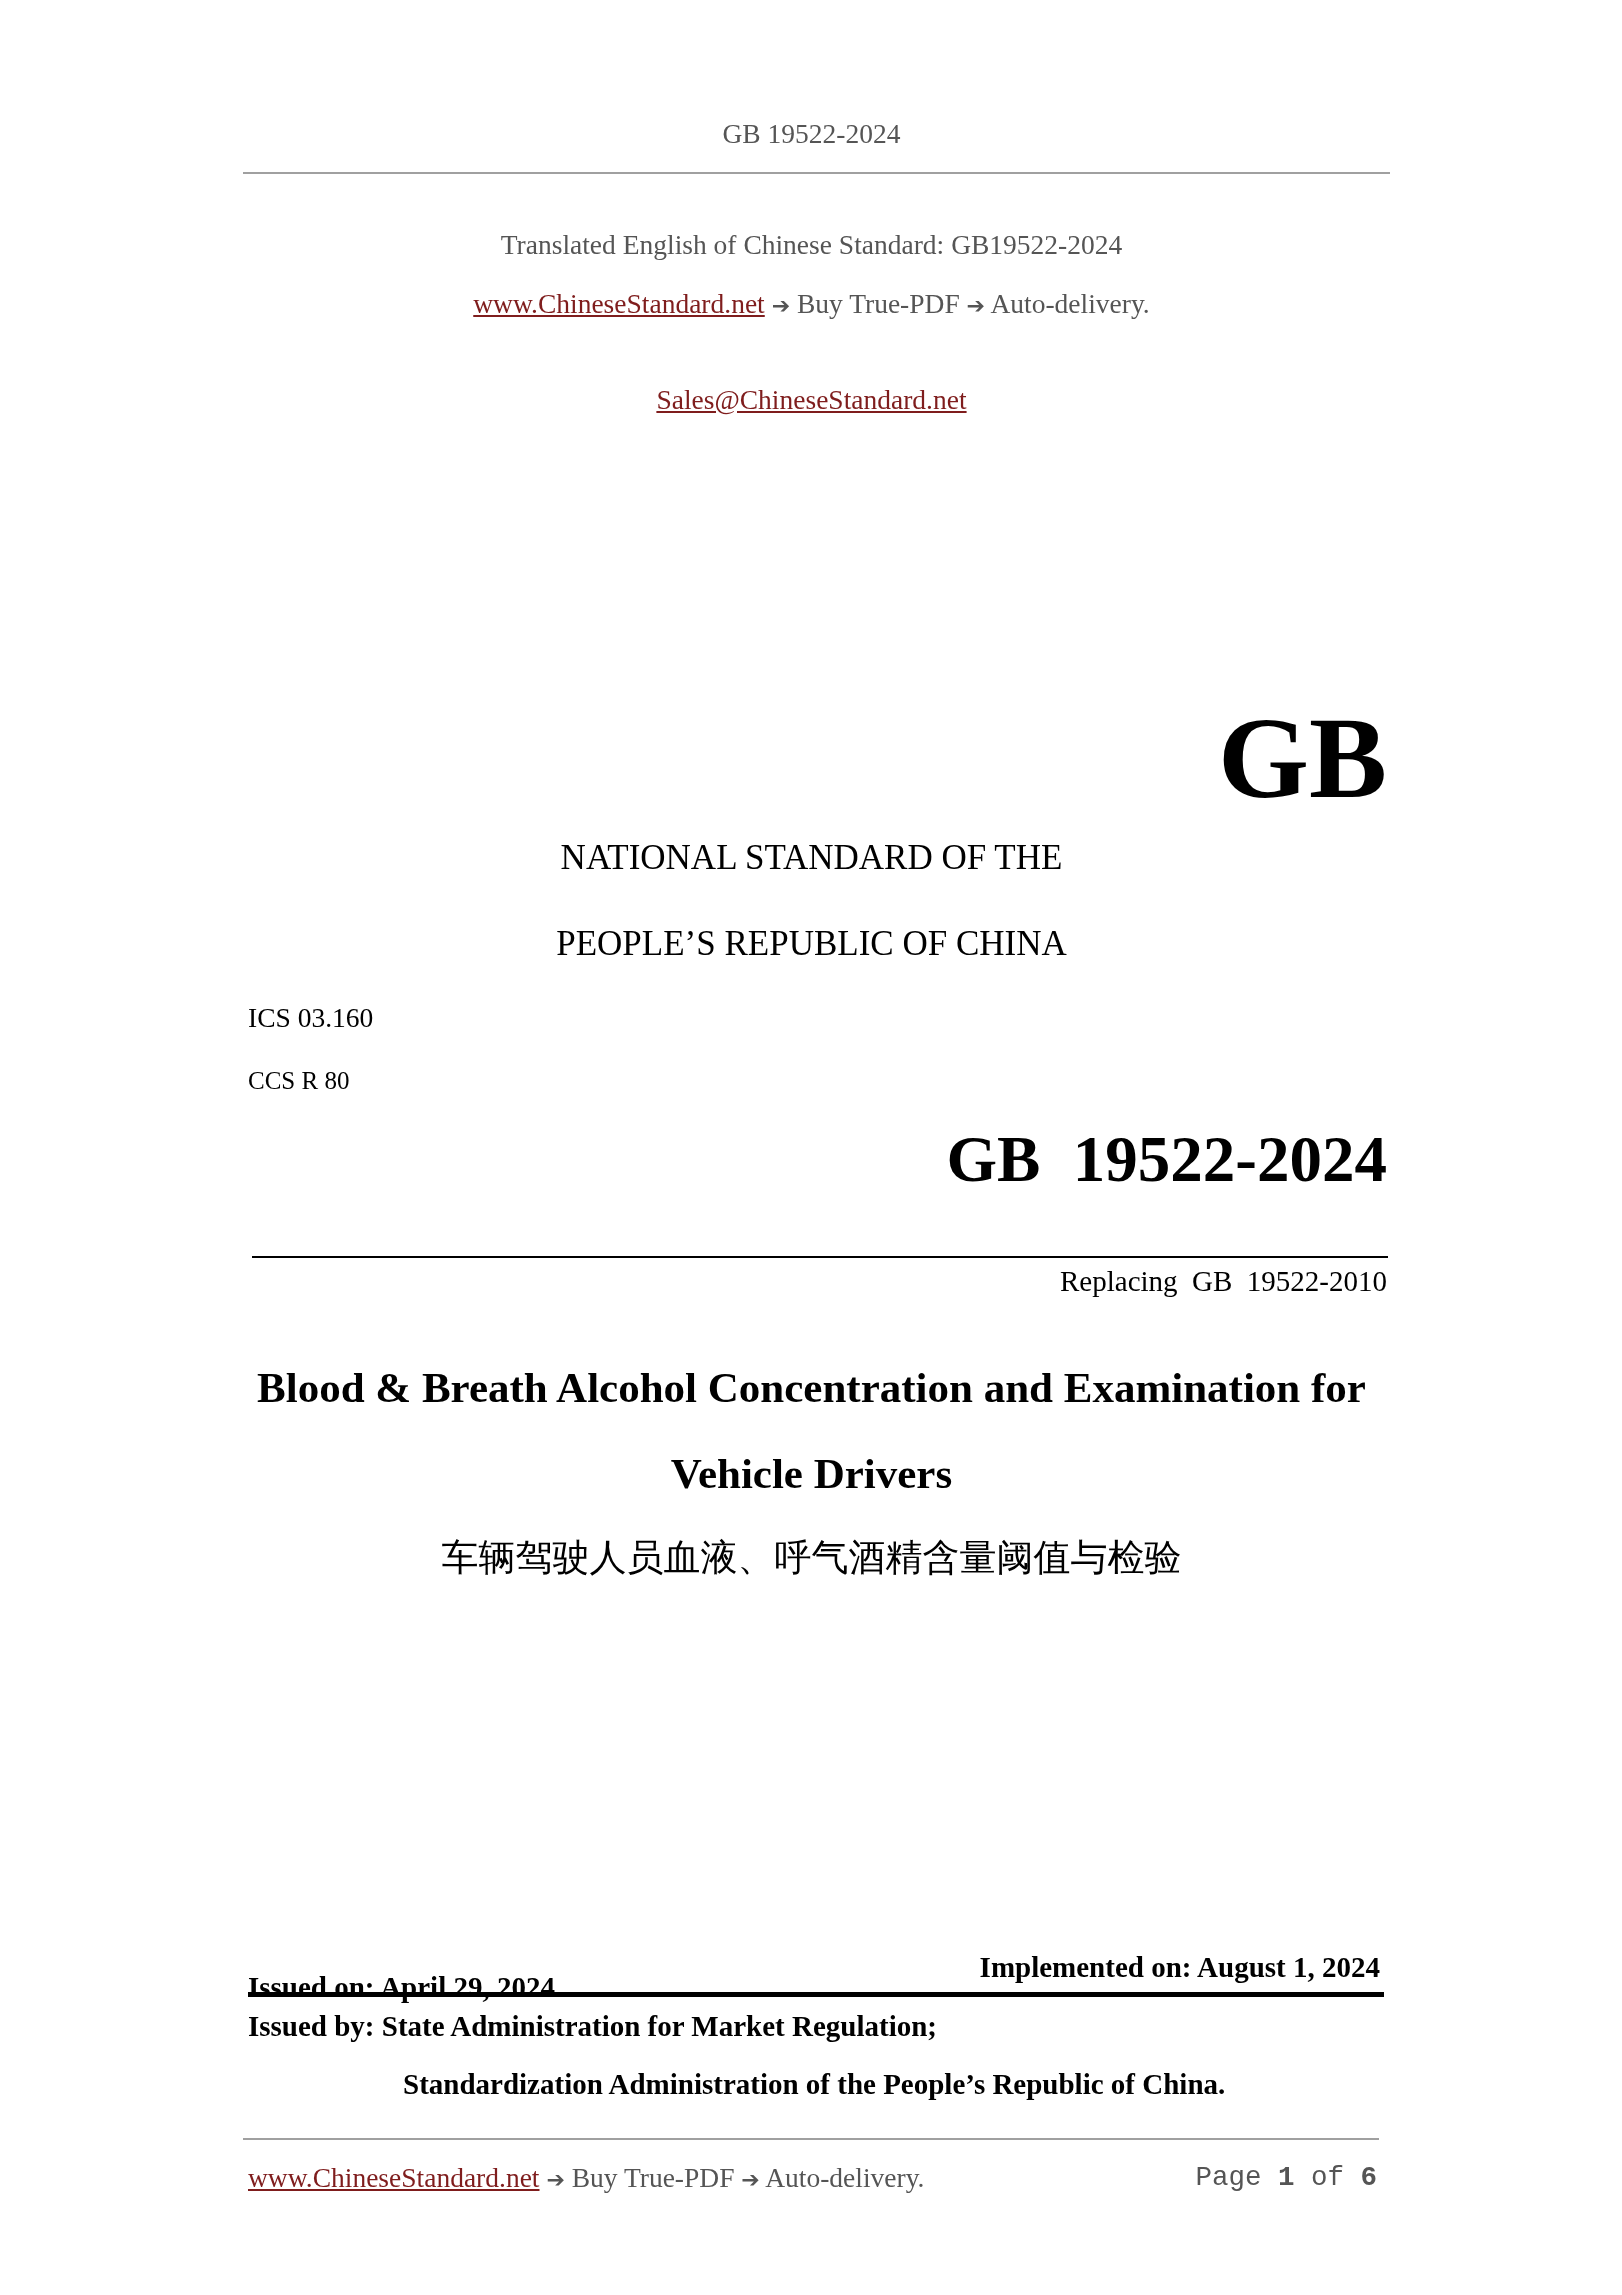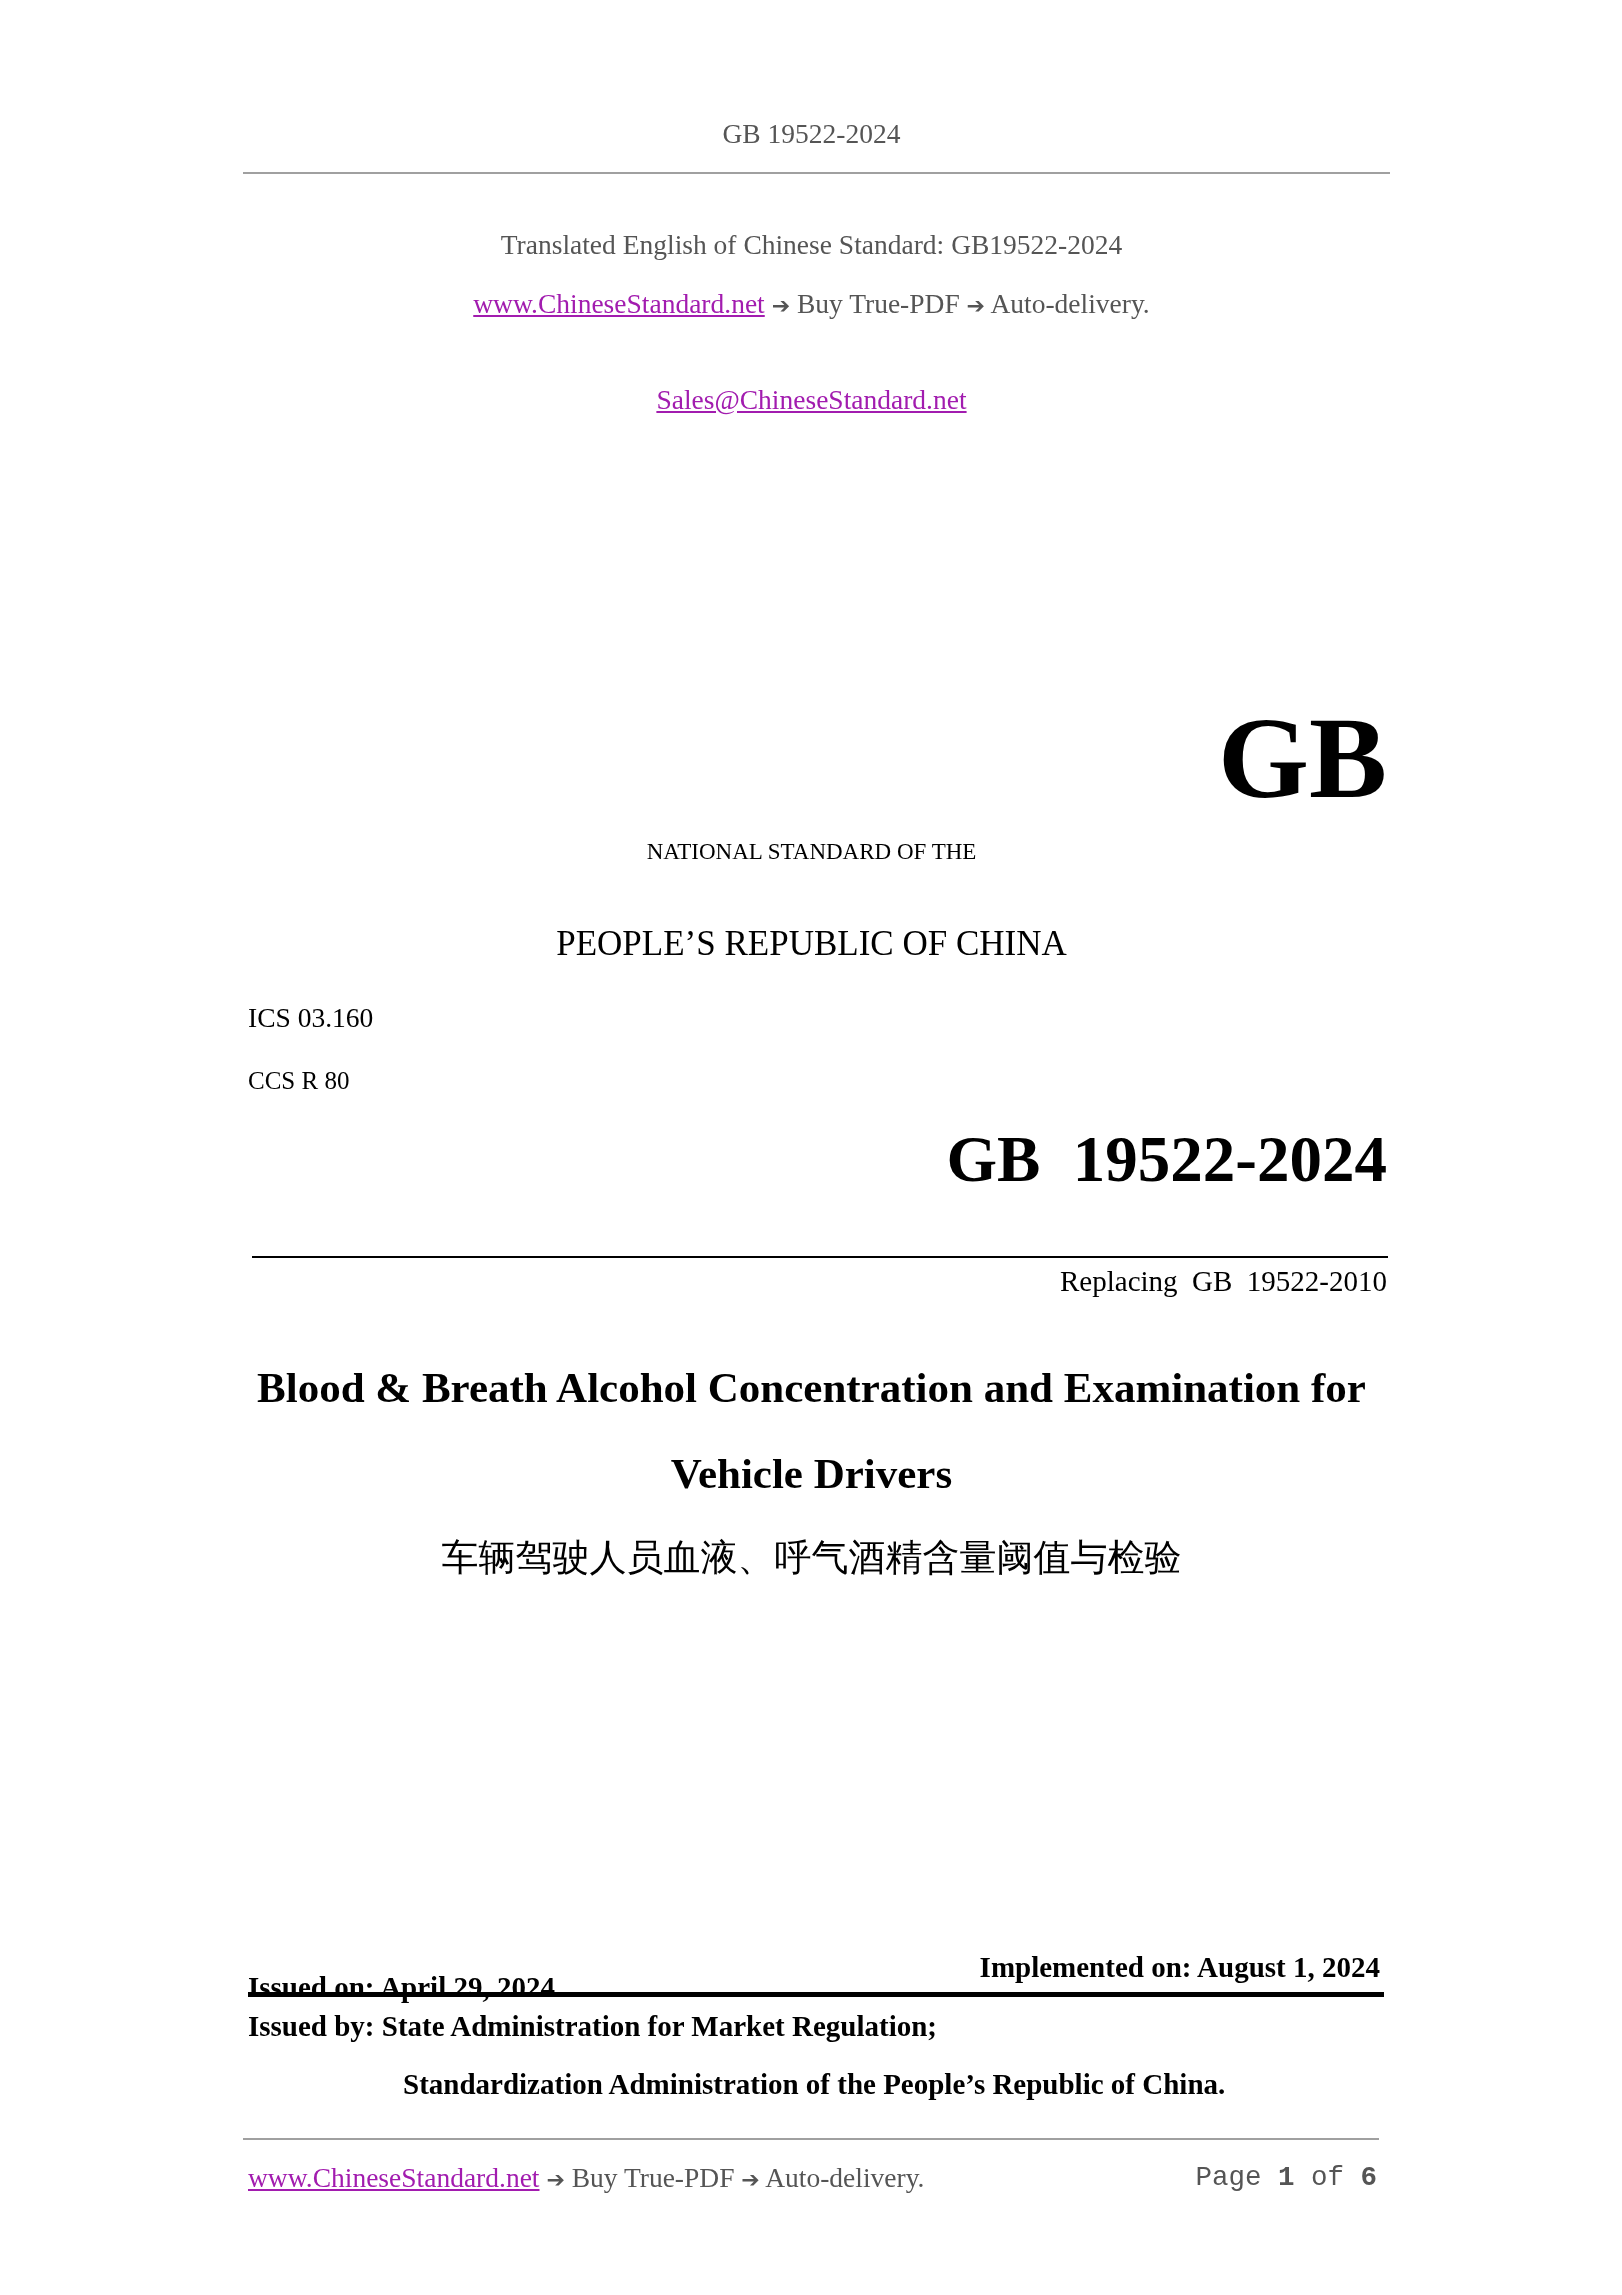--- a/index.html
+++ b/index.html
@@ -2,21 +2,21 @@
 <html style="font-size:13.3px"><head>
 <meta charset="utf-8">
 <style>
   html, body { margin:0; padding:0; background:#ffffff; }
   body { width:1623px; height:2295px; position:relative; overflow:hidden;
          font-family:"Liberation Serif", "DejaVu Serif", serif; color:#000; }
   .abs { position:absolute; white-space:nowrap; line-height:1; }
   .center { left:0; width:1623px; text-align:center; }
   .gray { color:#555555; }
   .rule { position:absolute; }
-  a.link { color:#a21caf; }
+  a.link { color:#7f1d1d; }
   .arrow { font-family:"DejaVu Sans", sans-serif; font-size:0.8em; }
   .bold { font-weight:bold; }
   .cjk { font-family:"DejaVu Sans", sans-serif; }
 </style>
 </head>
 <body>
 
 <div class="abs center gray" style="top:120px; font-size:27.5px;">GB 19522-2024</div>
 <div class="rule" style="left:243px; top:172px; width:1147px; height:1.7px; background:#a0a0a0;"></div>
 
@@ -29,21 +29,21 @@
   <span class="arrow">➔</span>
   <span>Auto-delivery.</span>
 </div>
 
 <div class="abs center gray" style="top:349px; font-size:27.5px;margin-top:37px;">
   <a class="link" href="#">Sales@ChineseStandard.net</a>
 </div>
 
 <div class="abs bold" style="right:236px; top:699px; font-size:117px;">GB</div>
 
-<div class="abs center" style="top:840px; font-size:23px;">NATIONAL STANDARD OF THE</div>
+<div class="abs center" style="top:840px; font-size:35px;">NATIONAL STANDARD OF THE</div>
 <div class="abs center" style="top:926px; font-size:35px;">PEOPLE’S REPUBLIC OF CHINA</div>
 
 <div class="abs" style="left:248px; top:1004px; font-size:27.5px;">ICS 03.160</div>
 <div class="abs" style="left:248px; top:1068px; font-size:25px;">CCS R 80</div>
 
 <div class="abs bold" style="right:236px; top:1127px; font-size:65px; white-space:pre;">GB  19522-2024</div>
 <div class="abs" style="right:236px; top:1267px; font-size:29px; white-space:pre;">Replacing  GB  19522-2010</div>
 <div class="rule" style="left:252px; top:1256px; width:1136px; height:1.7px; background:#000;"></div>
 
 <div class="abs center bold" style="top:1366px; font-size:43px;">Blood &amp; Breath Alcohol Concentration and Examination for</div>

